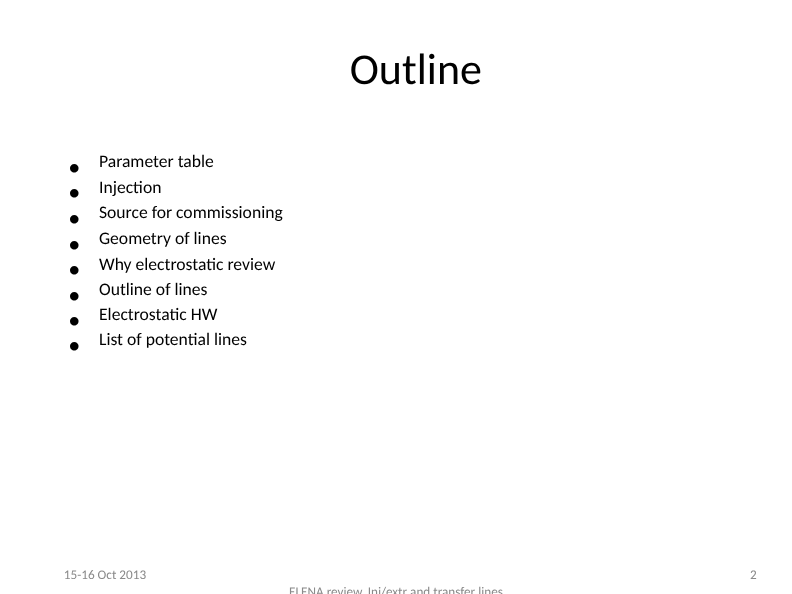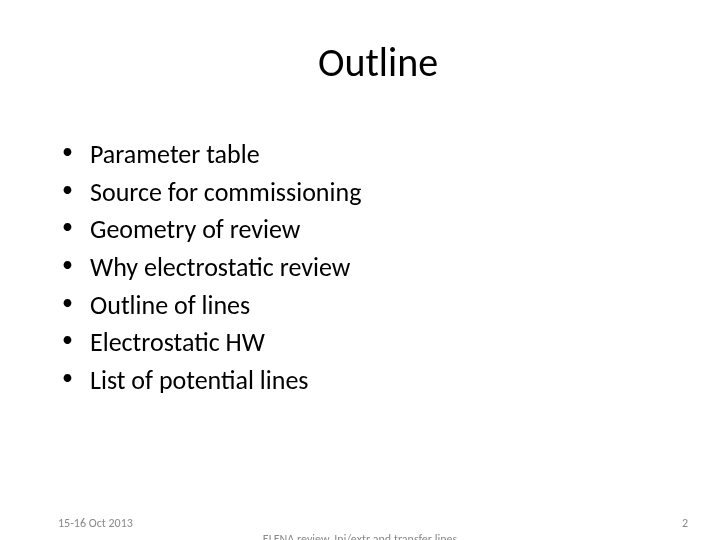--- a/index.html
+++ b/index.html
@@ -1,38 +1,39 @@
 <!DOCTYPE html>
 <html><head>
 <meta charset="utf-8">
 <style>
   * { margin: 0; padding: 0; box-sizing: border-box; }
   html, body { width: 720px; height: 540px; background: #fff; font-family: Calibri, Arial, sans-serif; color: #000; }
   .slide { position: relative; width: 720px; height: 540px; }
   .title { position: absolute; top: 38px; left: 0; width: 100%; text-align: center; font-size: 40px; font-weight: 400; margin-left: 18px; }
   .body { position: absolute; top: 136px; left: 58px; right: 58px; }
   .body ul { list-style: none; }
-  .body li { font-size: 26px; line-height: 1.45; position: relative; padding-left: 32px; }
+  .body li { font-size: 16px; line-height: 1.45; position: relative; padding-left: 32px; }
   .body li::before { content: "•"; position: absolute; left: 4px; top: 0; font-size: 22px; }
   .footer { position: absolute; bottom: 24px; left: 0; width: 100%; font-size: 12px; color: #8a8a8a; }
   .footer-left { position: absolute; left: 58px; }
   .footer-center { position: absolute; left: 0; width: 100%; text-align: center; margin-top: 16px; }
   .footer-right { position: absolute; right: 32px; }
 </style>
 </head>
 <body>
 
 <div class="slide">
   <div class="title">Outline</div>
 
   <div class="body">
     <ul>
       <li>Parameter table</li>
+      <li>Injection</li>
       <li>Source for commissioning</li>
-      <li>Geometry of review</li>
+      <li>Geometry of lines</li>
       <li>Why electrostatic review</li>
       <li>Outline of lines</li>
       <li>Electrostatic HW</li>
       <li>List of potential lines</li>
     </ul>
   </div>
 
   <div class="footer">
     <span class="footer-left">15-16 Oct 2013</span>
     <span class="footer-center">ELENA review, Inj/extr and transfer lines</span>

